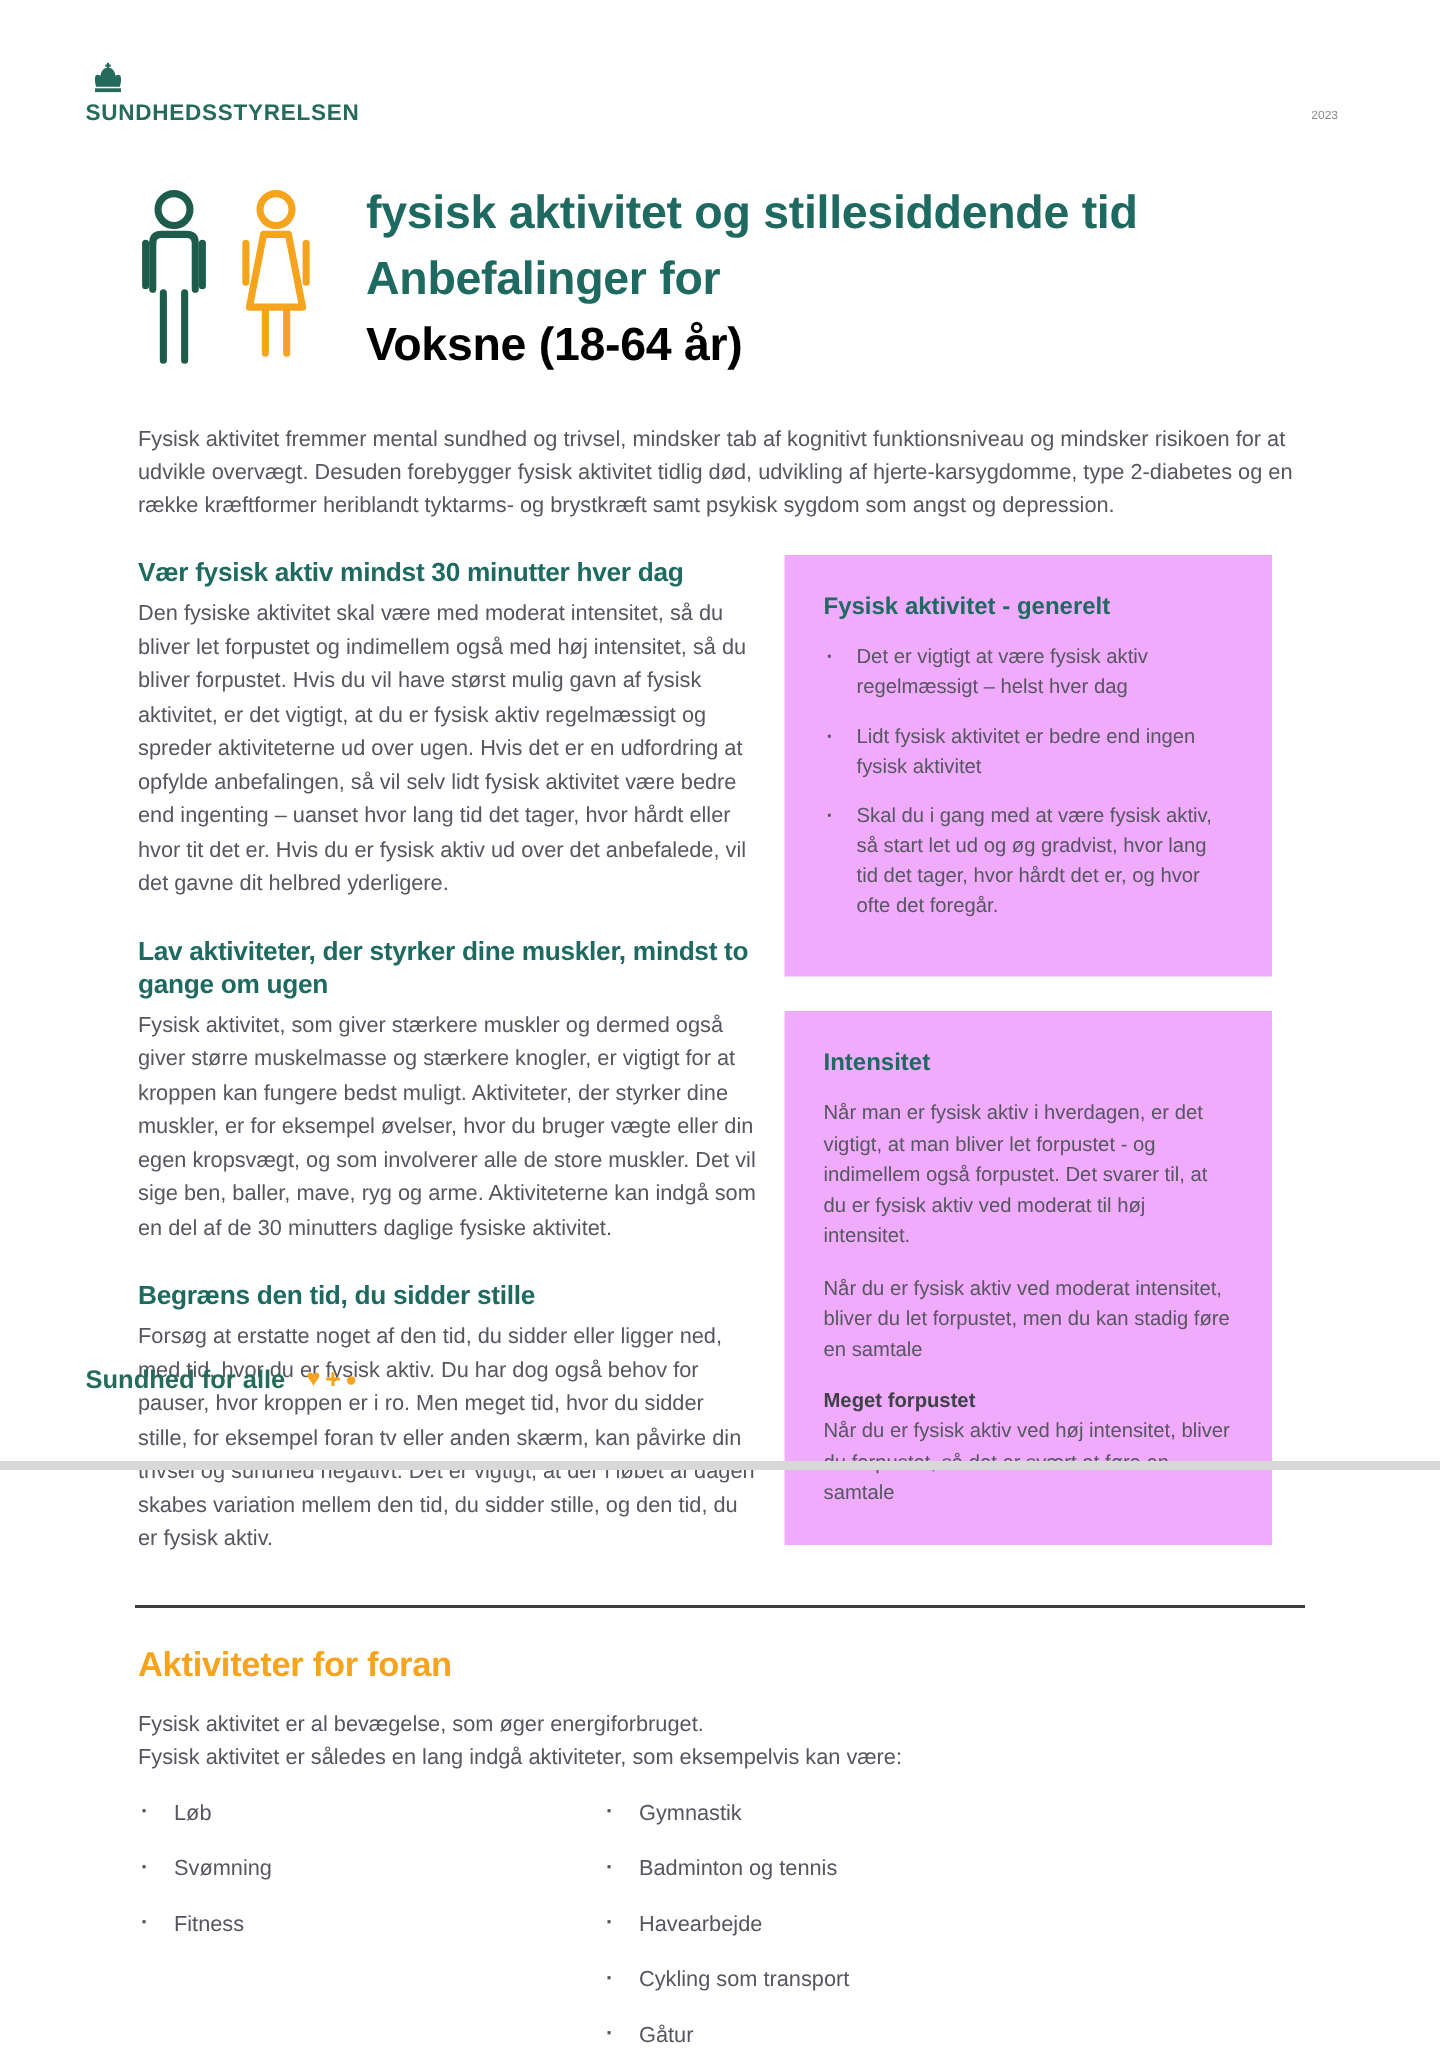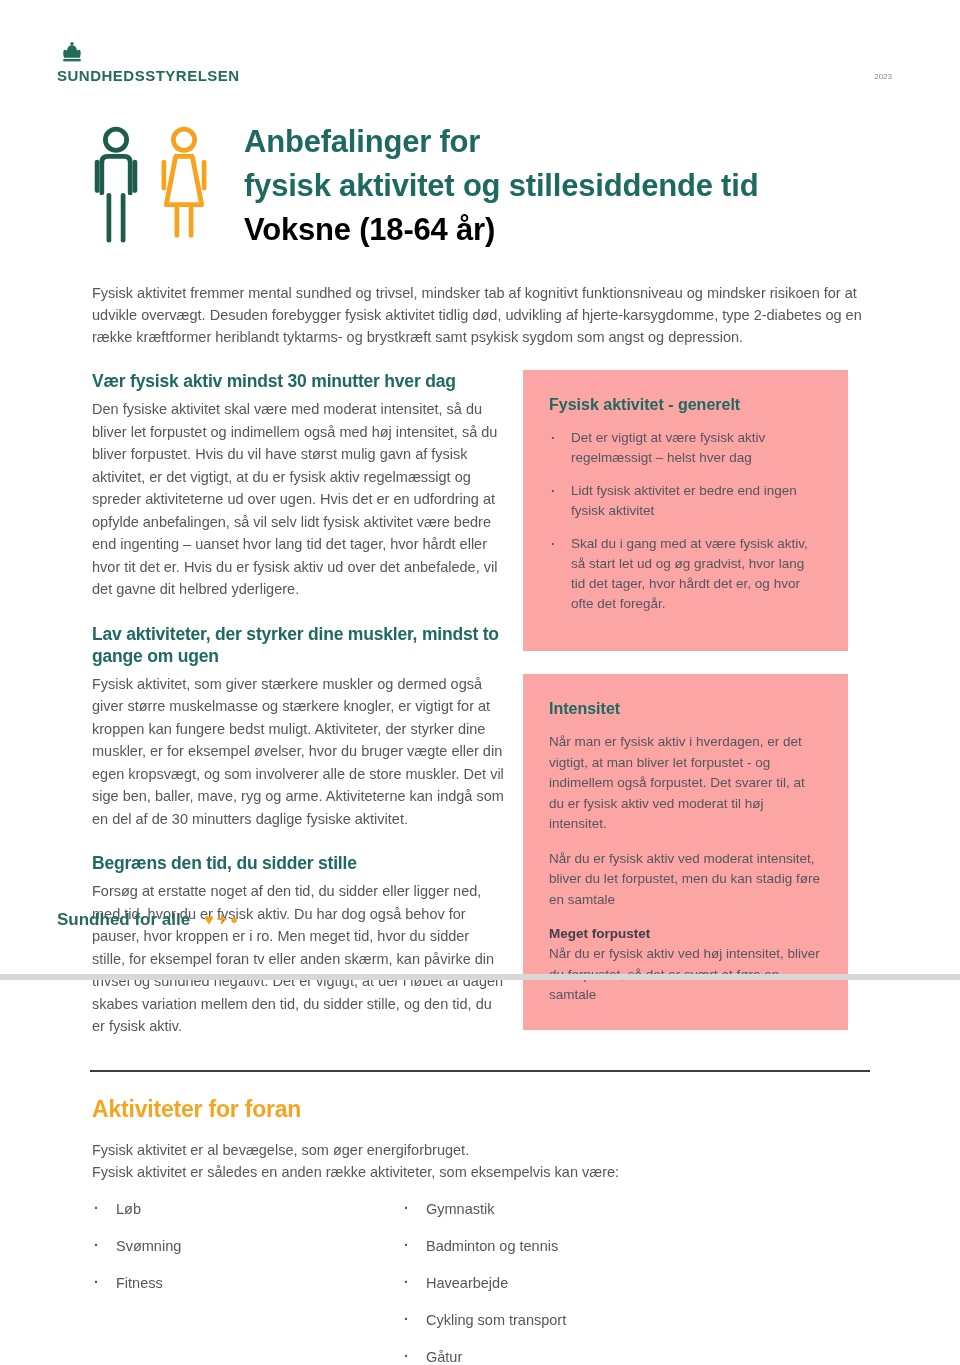--- a/index.html
+++ b/index.html
@@ -34,21 +34,21 @@
 
   
   .columns { display: flex; margin: 22px 0 0 92px; width: 756px; }
   .col-left { width: 412px; }
   .col-right { width: 325px; margin-left: 19px; }
 
   .section { margin-bottom: 22px; }
   .section h3 { color: #1e6a60; font-size: 17.5px; line-height: 22px; font-weight: bold; margin-bottom: 6px; letter-spacing: -0.2px; }
   .section p { font-size: 14.5px; line-height: 22.5px; }
 
-  .peach-box { background: #fca5a5; padding: 26px 26px 24px 26px; margin-bottom: 23px; }
+  .peach-box { background: #f0abfc; padding: 26px 26px 24px 26px; margin-bottom: 23px; }
   .peach-box h4 { color: #1e6a60; font-size: 16px; font-weight: bold; margin-bottom: 14px; }
   .peach-box ul { list-style: none; }
   .peach-box li { position: relative; padding-left: 22px; font-size: 13.5px; line-height: 20px; margin-bottom: 13px; }
   .peach-box li::before { content: "·"; position: absolute; left: 2px; top: 0; font-weight: bold; color: #565660; }
   .peach-box p.box-text { font-size: 13.5px; line-height: 20.5px; margin-bottom: 14px; }
   .subhead { font-weight: bold; color: #3f4048; font-size: 13.5px; line-height: 20px; }
   .peach-box p.box-text.tight { margin-bottom: 14px; }
   .peach-box p.box-text:last-child { margin-bottom: 0; }
 
   
@@ -111,22 +111,22 @@
           <circle cx="22" cy="11" r="9"></circle>
           <path d="M15 25 H29 L37 66 H7 Z" stroke-linejoin="round"></path>
           <path d="M5 30 V52"></path>
           <path d="M39 30 V52"></path>
           <path d="M16 68 V92"></path>
           <path d="M28 68 V92"></path>
         </svg>
       </span>
     </div>
     <div class="title-block">
+      <div class="title-line">fysisk aktivitet og stillesiddende tid</div>
       <div class="title-line">Anbefalinger for</div>
-      <div class="title-line">fysisk aktivitet og stillesiddende tid</div>
       <div class="title-line orange">Voksne (18-64 år)</div>
     </div>
   </div>
 
   <p class="intro">Fysisk aktivitet fremmer mental sundhed og trivsel, mindsker tab af kognitivt funktionsniveau og mindsker risikoen for at udvikle overvægt. Desuden forebygger fysisk aktivitet tidlig død, udvikling af hjerte-karsygdomme, type 2-diabetes og en række kræftformer heriblandt tyktarms- og brystkræft samt psykisk sygdom som angst og depression.</p>
 
   <div class="columns">
     <div class="col-left">
       <div class="section">
         <h3>Vær fysisk aktiv mindst 30 minutter hver dag</h3>
@@ -160,21 +160,21 @@
         <p class="box-text">Når du er fysisk aktiv ved høj intensitet, bliver du forpustet, så det er svært at føre en samtale</p>
       </div>
     </div>
   </div>
 
   <hr class="divider">
 
   <div class="activities">
     <h2>Aktiviteter for foran</h2>
     <p class="lead">Fysisk aktivitet er al bevægelse, som øger energiforbruget.</p>
-    <p class="lead">Fysisk aktivitet er således en anden række aktiviteter, som eksempelvis kan være:</p>
+    <p class="lead">Fysisk aktivitet er således en lang indgå aktiviteter, som eksempelvis kan være:</p>
     <div class="activity-cols">
       <ul>
         <li>Løb</li>
         <li>Svømning</li>
         <li>Fitness</li>
       </ul>
       <ul>
         <li>Gymnastik</li>
         <li>Badminton og tennis</li>
         <li>Havearbejde</li>

